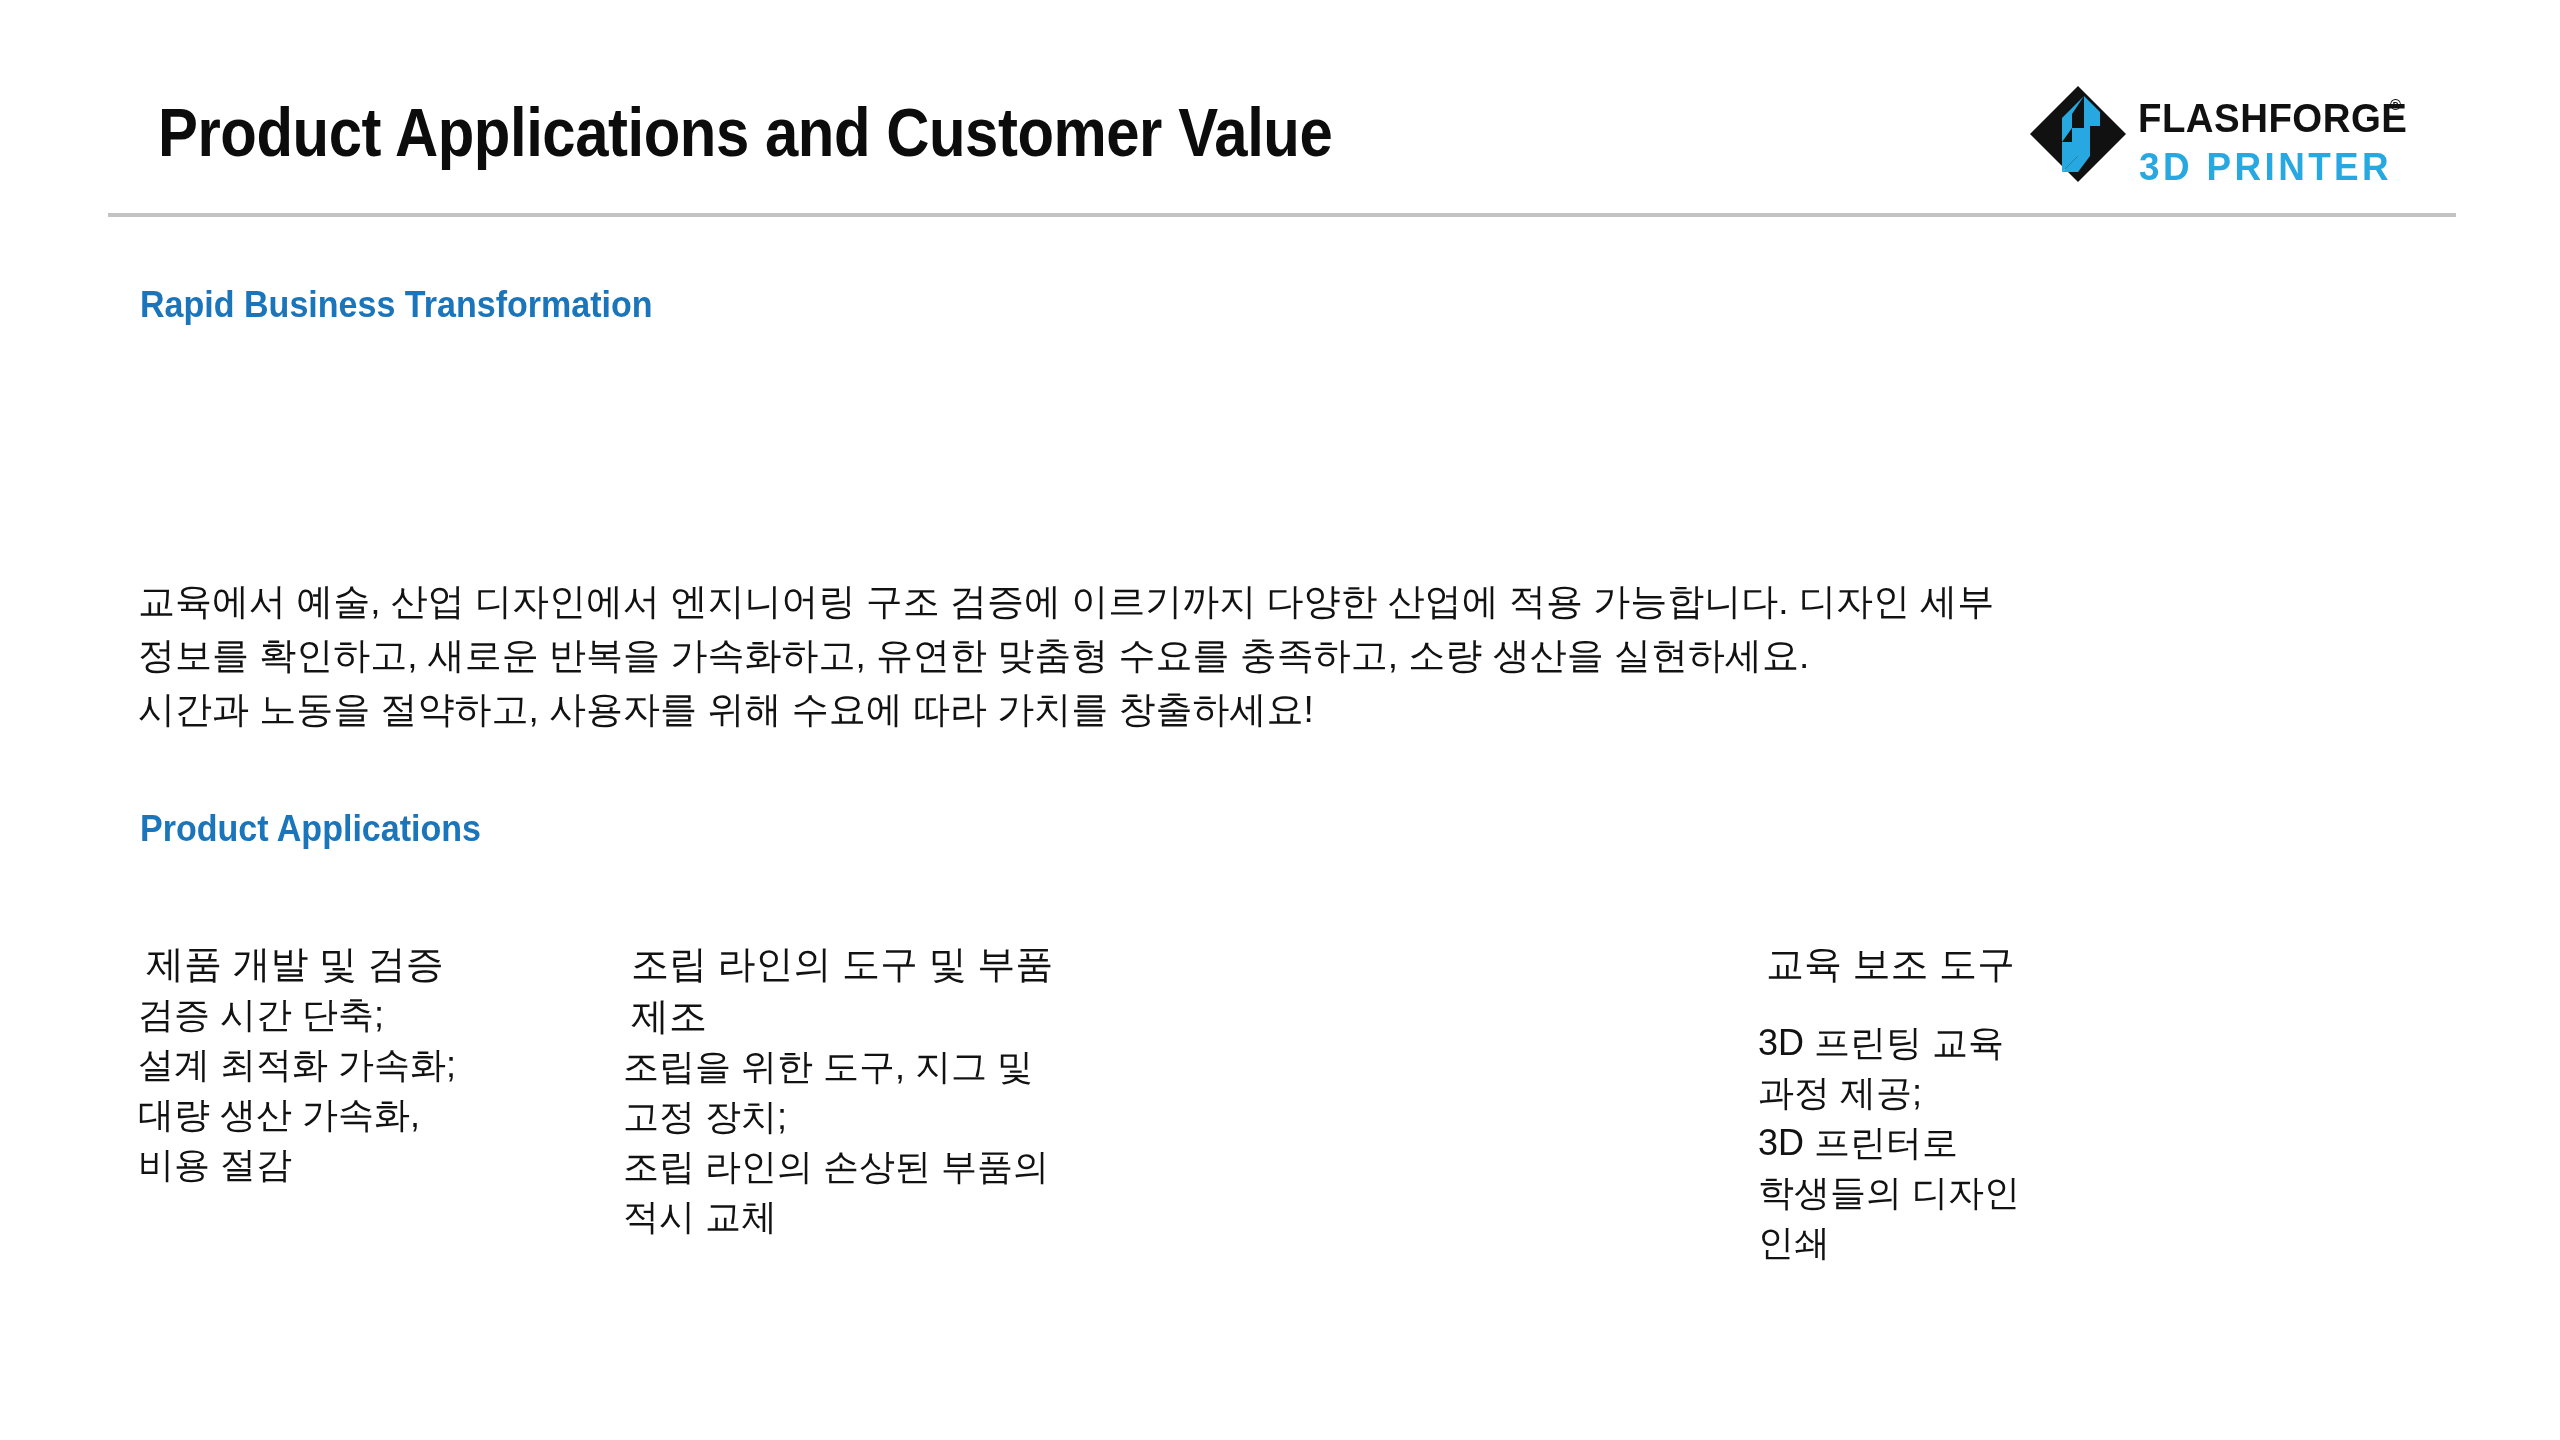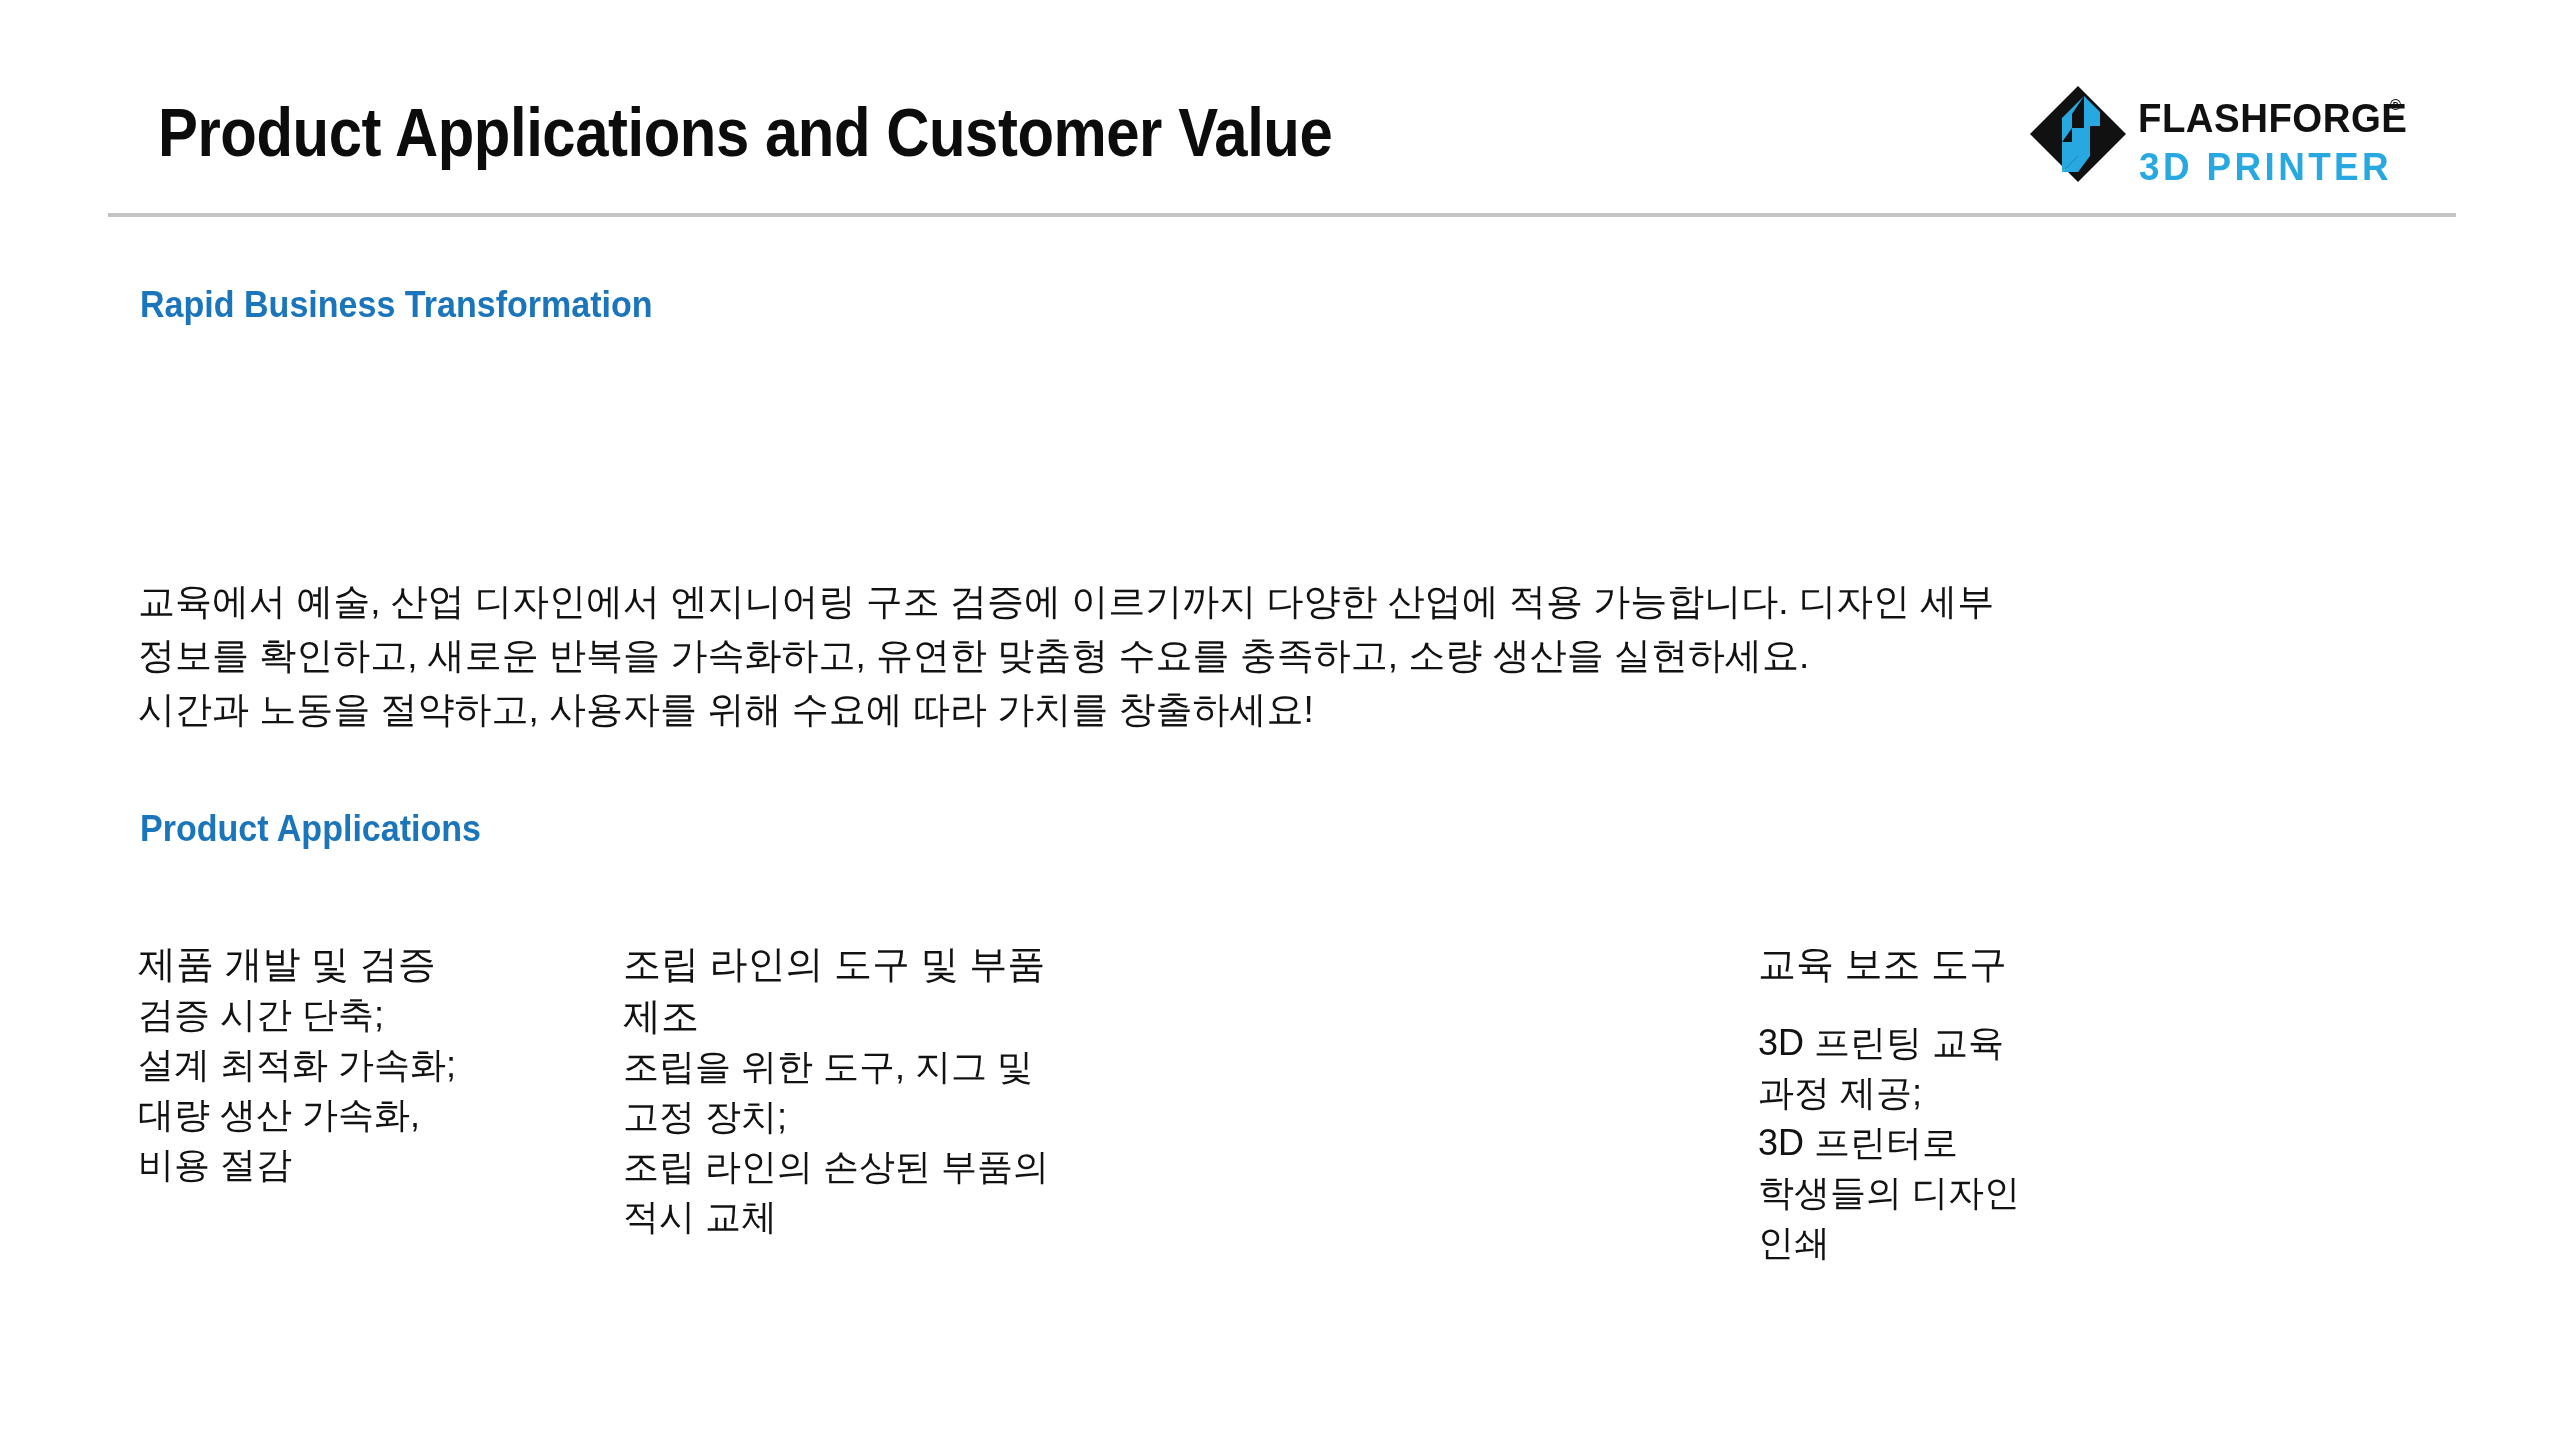--- a/index.html
+++ b/index.html
@@ -152,20 +152,21 @@
   .app-col {
     position: absolute;
     top: 0;
     color: #121212;
   }
   .app-col-title {
     font-size: 38px;
     line-height: 52px;
     white-space: pre-line;
     word-break: keep-all;
+    margin-left: 8px;
   }
   .app-col-items {
     font-size: 36px;
     line-height: 50px;
     white-space: pre-line;
     word-break: keep-all;
   }
   .app-col-items.gap { margin-top: 28px; }
 
   .col-0 { left: 138px;  width: 450px; }

